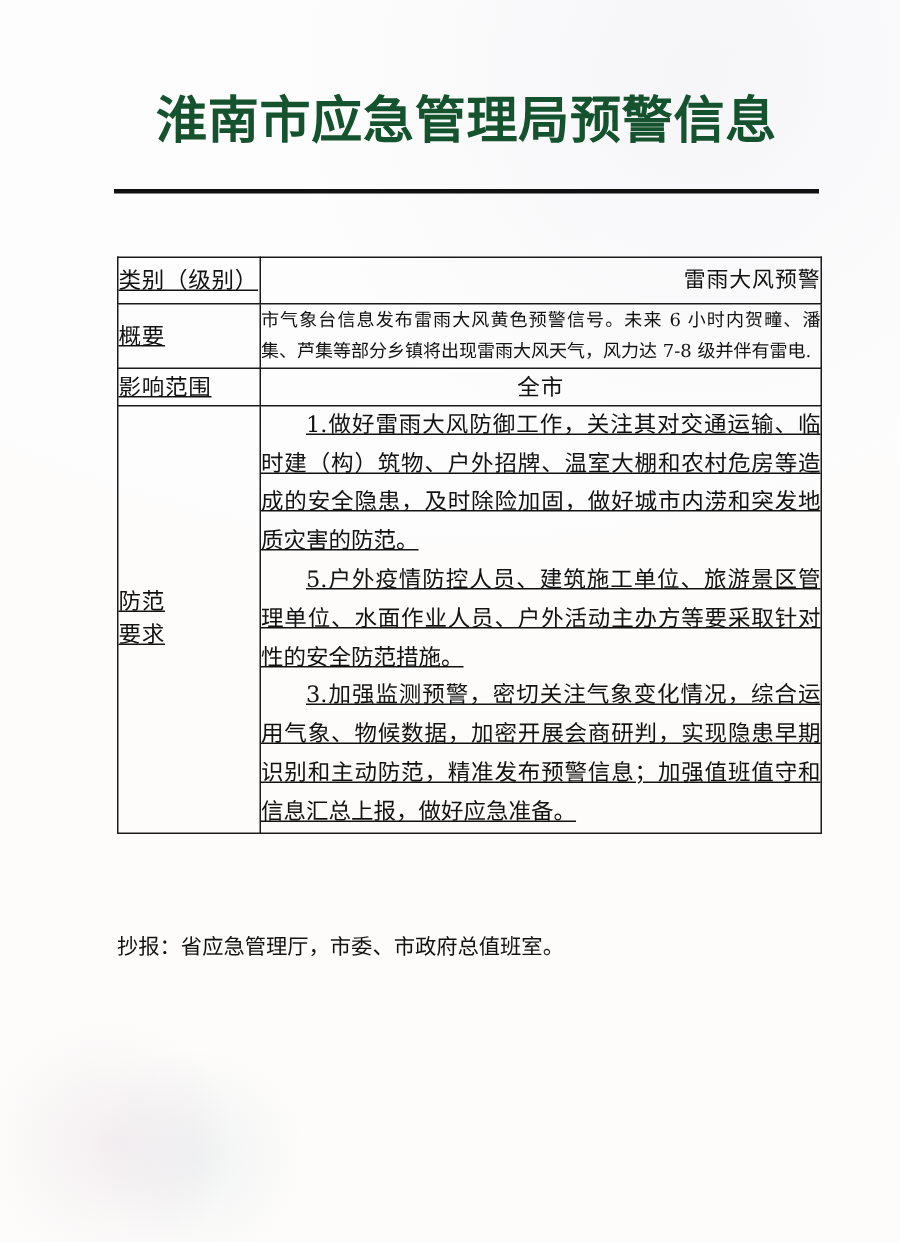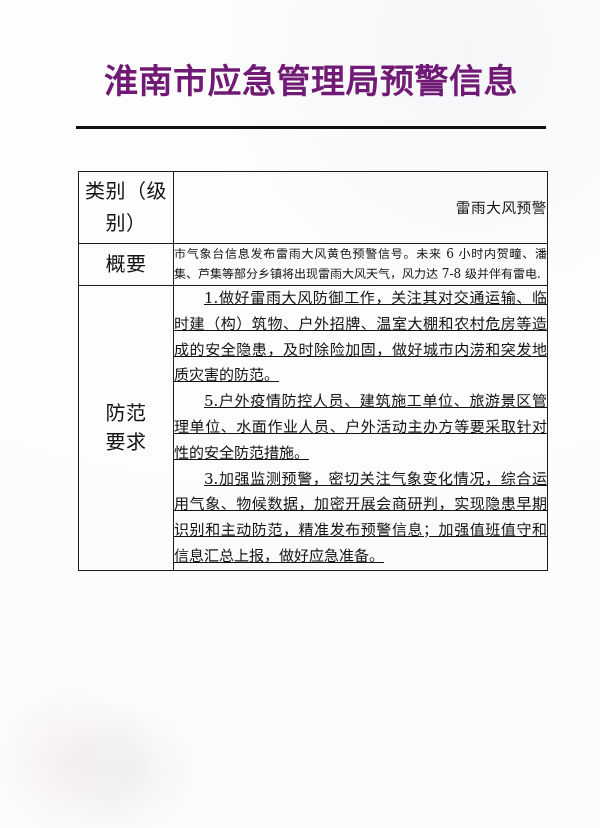--- a/index.html
+++ b/index.html
@@ -48,21 +48,21 @@
     left: 76px;
     top: 62px;
     width: 470px;
     text-align: center;
     font-family: "DejaVu Sans", "Liberation Sans", sans-serif;
     font-weight: 700;
     font-size: 34px;
     letter-spacing: 0.5px;
     line-height: 1.15;
     white-space: nowrap;
-    color: #701a75;
+    color: #14532d;
   }
 
   .title-rule {
     position: absolute;
     left: 76px;
     top: 126px;
     width: 470px;
     height: 3px;
     background: #101010;
   }
@@ -94,24 +94,24 @@
     font-size: 14.6px;
     line-height: 1.62;
   }
   .info-table td {
     border: 1px solid #1b1b1b;
     vertical-align: middle;
     padding: 0;
   }
   .col-label {
     width: 94px;
-    text-align: center;
-    font-size: 20px;
+    font-size: 15px;
     letter-spacing: 0.5px;
     padding: 4px 2px;
+    text-decoration: underline;
   }
   .col-label .two-line {
     line-height: 1.45;
   }
   .col-body {
     padding: 6px 10px 6px 12px;
   }
 
   .row-head .col-label,
   .row-head .col-body {
@@ -182,32 +182,37 @@
       <tr class="row-head">
         <td class="col-label">类别（级别）</td>
         <td class="col-body cell-center">雷雨大风预警</td>
       </tr>
 
       <tr>
         <td class="col-label">概要</td>
         <td class="summary-cell">市气象台信息发布雷雨大风黄色预警信号。未来 6 小时内贺疃、潘集、芦集等部分乡镇将出现雷雨大风天气，风力达 7-8 级并伴有雷电.</td>
       </tr>
 
+      <tr>
+        <td class="col-label">影响范围</td>
+        <td class="scope-cell">全市</td>
+      </tr>
 
       <tr>
         <td class="col-label">
           <div class="two-line">
             <div>防范</div>
             <div>要求</div>
           </div>
         </td>
         <td class="measures-cell">
           <p>1.做好雷雨大风防御工作，关注其对交通运输、临时建（构）筑物、户外招牌、温室大棚和农村危房等造成的安全隐患，及时除险加固，做好城市内涝和突发地质灾害的防范。</p>
           <p>5.户外疫情防控人员、建筑施工单位、旅游景区管理单位、水面作业人员、户外活动主办方等要采取针对性的安全防范措施。</p>
           <p>3.加强监测预警，密切关注气象变化情况，综合运用气象、物候数据，加密开展会商研判，实现隐患早期识别和主动防范，精准发布预警信息；加强值班值守和信息汇总上报，做好应急准备。</p>
         </td>
       </tr>
     </tbody>
   </table>
 
   <div class="footer">
+    <p>抄报：省应急管理厅，市委、市政府总值班室。</p>
   </div>
 </div>
 
 </body></html>

